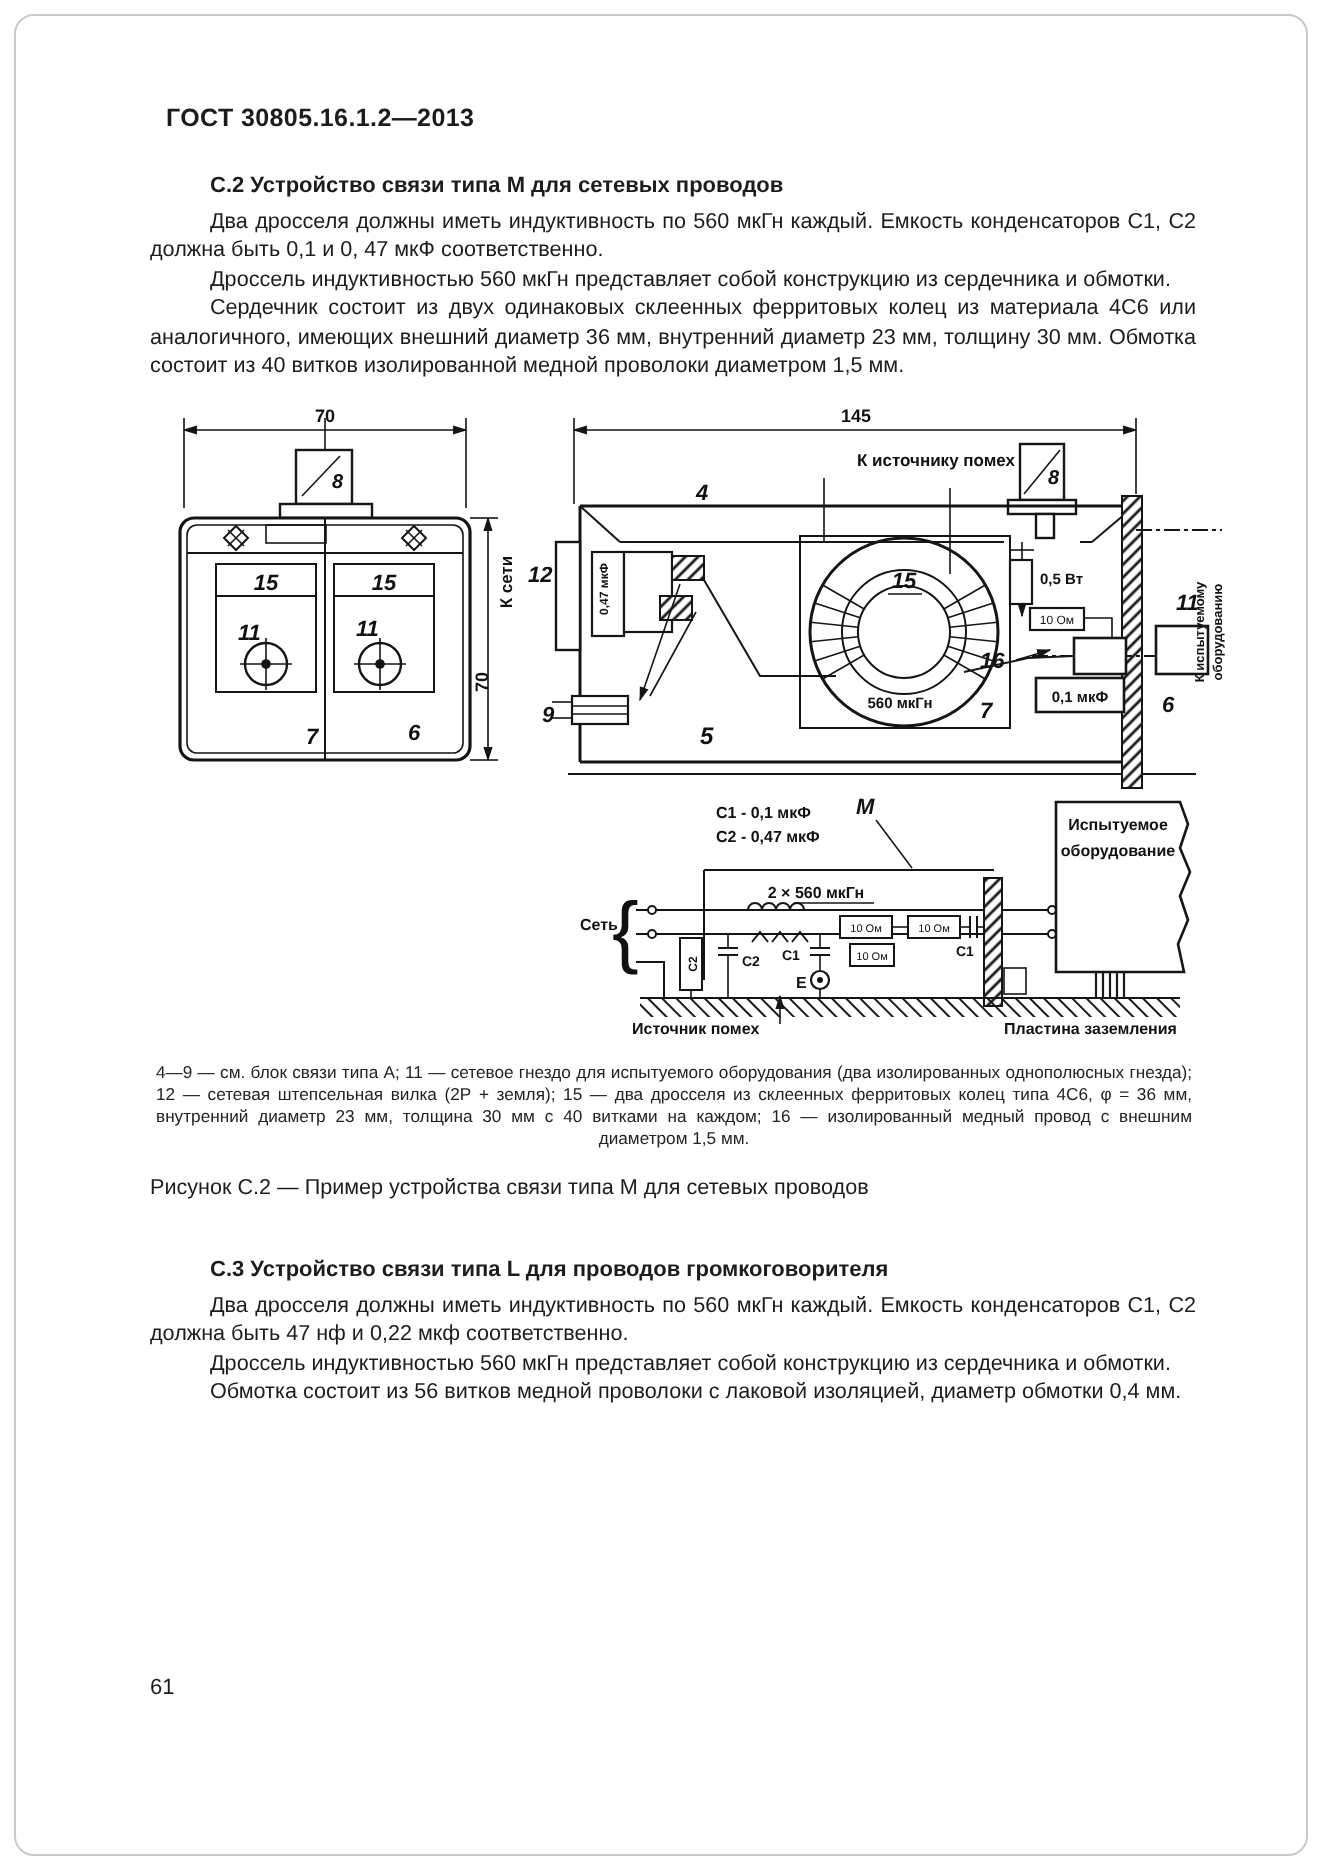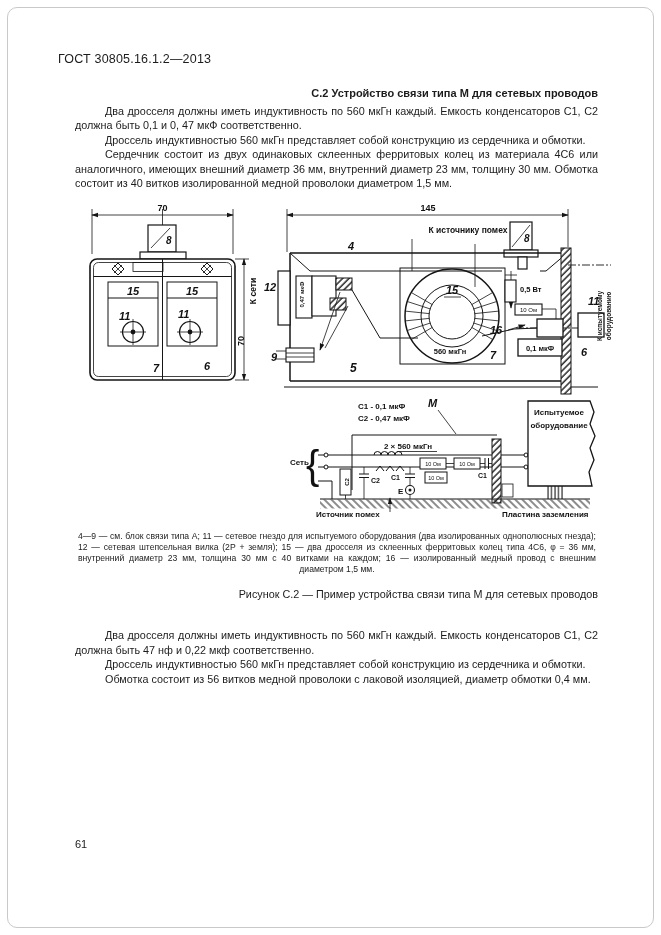--- a/index.html
+++ b/index.html
@@ -5,33 +5,33 @@
   html,body{margin:0;padding:0;background:#ffffff;}
   .page{
     position:relative;width:661px;height:935px;background:#ffffff;overflow:hidden;
     font-family:"Liberation Sans",sans-serif;color:#1c1c1c;
   }
   .scan-frame{
     position:absolute;left:7px;top:7px;right:7px;bottom:7px;
     border:1px solid #c9c9c9;border-radius:10px;pointer-events:none;
   }
   .doc-header{
-    position:absolute;left:58px;top:52px;font-size:12.5px;font-weight:normal;letter-spacing:.2px;
+    position:absolute;left:83px;top:52px;font-size:12.5px;font-weight:bold;letter-spacing:.2px;
   }
   .textblock{position:absolute;left:75px;width:523px;font-size:10.8px;line-height:14.5px;text-align:justify;}
-  .textblock h2{font-size:11px;line-height:14.5px;margin:0 0 3px 0;padding-left:30px;text-align:right;}
+  .textblock h2{font-size:11px;line-height:14.5px;margin:0 0 3px 0;padding-left:30px;text-align:left;}
   .textblock p{margin:0;text-indent:30px;}
   .c2{top:86px;}
   .c3{top:628px;}
   .caption{
     position:absolute;left:78px;top:531px;width:518px;
     font-size:8.6px;line-height:11px;text-align:justify;text-align-last:center;color:#222;
   }
   .figtitle{
-    position:absolute;left:75px;top:588px;width:523px;text-align:right;font-size:10.8px;
+    position:absolute;left:75px;top:588px;width:523px;text-align:left;font-size:10.8px;
   }
   .pagenum{position:absolute;left:75px;top:838px;font-size:11px;}
   .figsvg{position:absolute;left:78px;top:198px;}
   svg{font-family:"Liberation Sans",sans-serif;}
   svg text{fill:#111;}
   .num{font-style:italic;font-weight:bold;}
   .dim{font-weight:bold;}
   .ln{stroke:#151515;stroke-width:1;fill:none;}
   .ln14{stroke:#151515;stroke-width:1.5;fill:none;}
   .ln08{stroke:#151515;stroke-width:.8;fill:none;}
@@ -289,19 +289,20 @@
       <line class="ln08" x1="312" y1="314" x2="312" y2="300" marker-end="url(#mA)"></line>
       <text x="238" y="319" font-size="8" font-weight="bold">Источник помех</text>
       <text x="424" y="319" font-size="8" font-weight="bold">Пластина заземления</text>
     </g>
   </svg>
 
   <div class="caption">4—9 — см. блок связи типа А; 11 — сетевое гнездо для испытуемого оборудования (два изолированных однополюсных гнезда); 12 — сетевая штепсельная вилка (2Р + земля); 15 — два дросселя из склеенных ферритовых колец типа 4С6, φ = 36 мм, внутренний диаметр 23 мм, толщина 30 мм с 40 витками на каждом; 16 — изолированный медный провод с внешним диаметром 1,5 мм.</div>
   <div class="figtitle">Рисунок С.2 — Пример устройства связи типа М для сетевых проводов</div>
 
   <div class="textblock c3">
+    <h2>С.3 Устройство связи типа L для проводов громкоговорителя</h2>
     <p>Два дросселя должны иметь индуктивность по 560 мкГн каждый. Емкость конденсаторов С1, С2 должна быть 47 нф и 0,22 мкф соответственно.</p>
     <p>Дроссель индуктивностью 560 мкГн представляет собой конструкцию из сердечника и обмотки.</p>
     <p>Обмотка состоит из 56 витков медной проволоки с лаковой изоляцией, диаметр обмотки 0,4 мм.</p>
   </div>
 
   <div class="pagenum">61</div>
 </div>
 
 </body></html>

